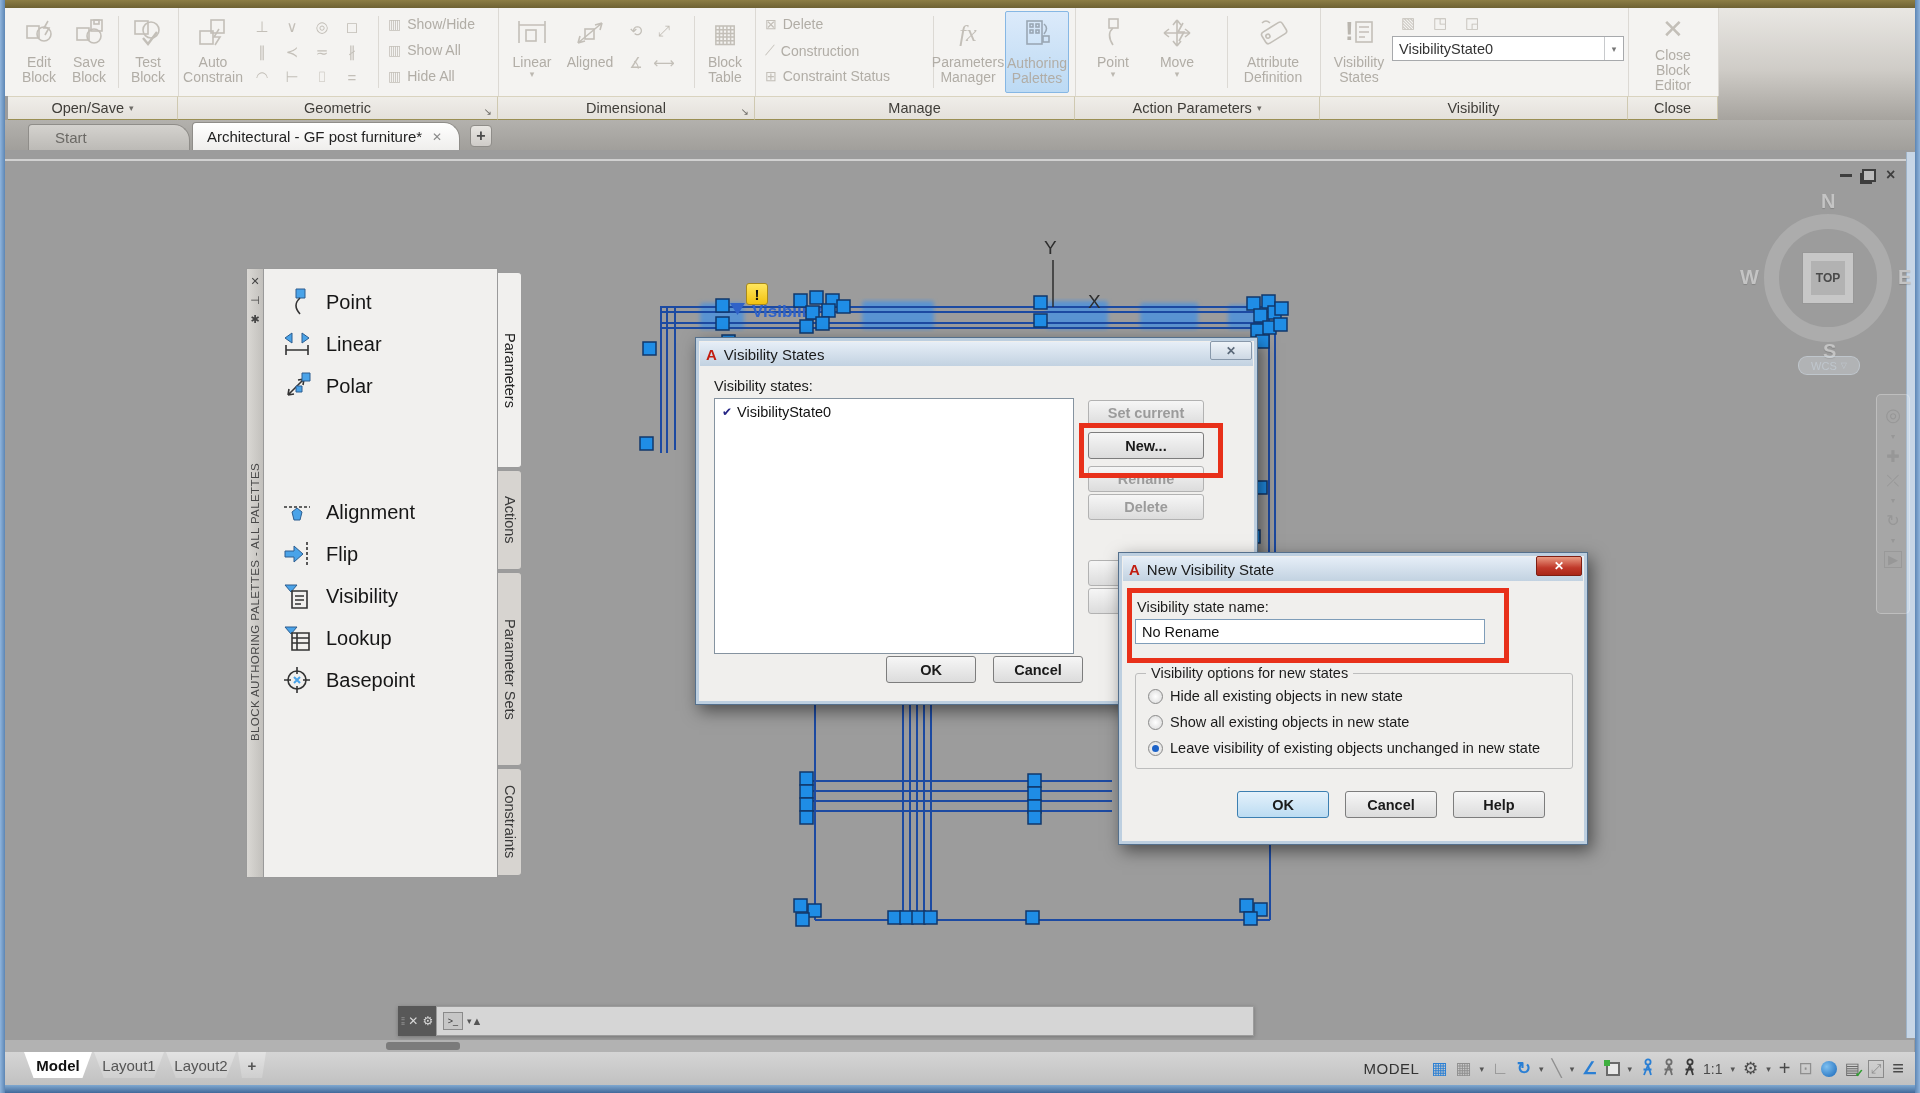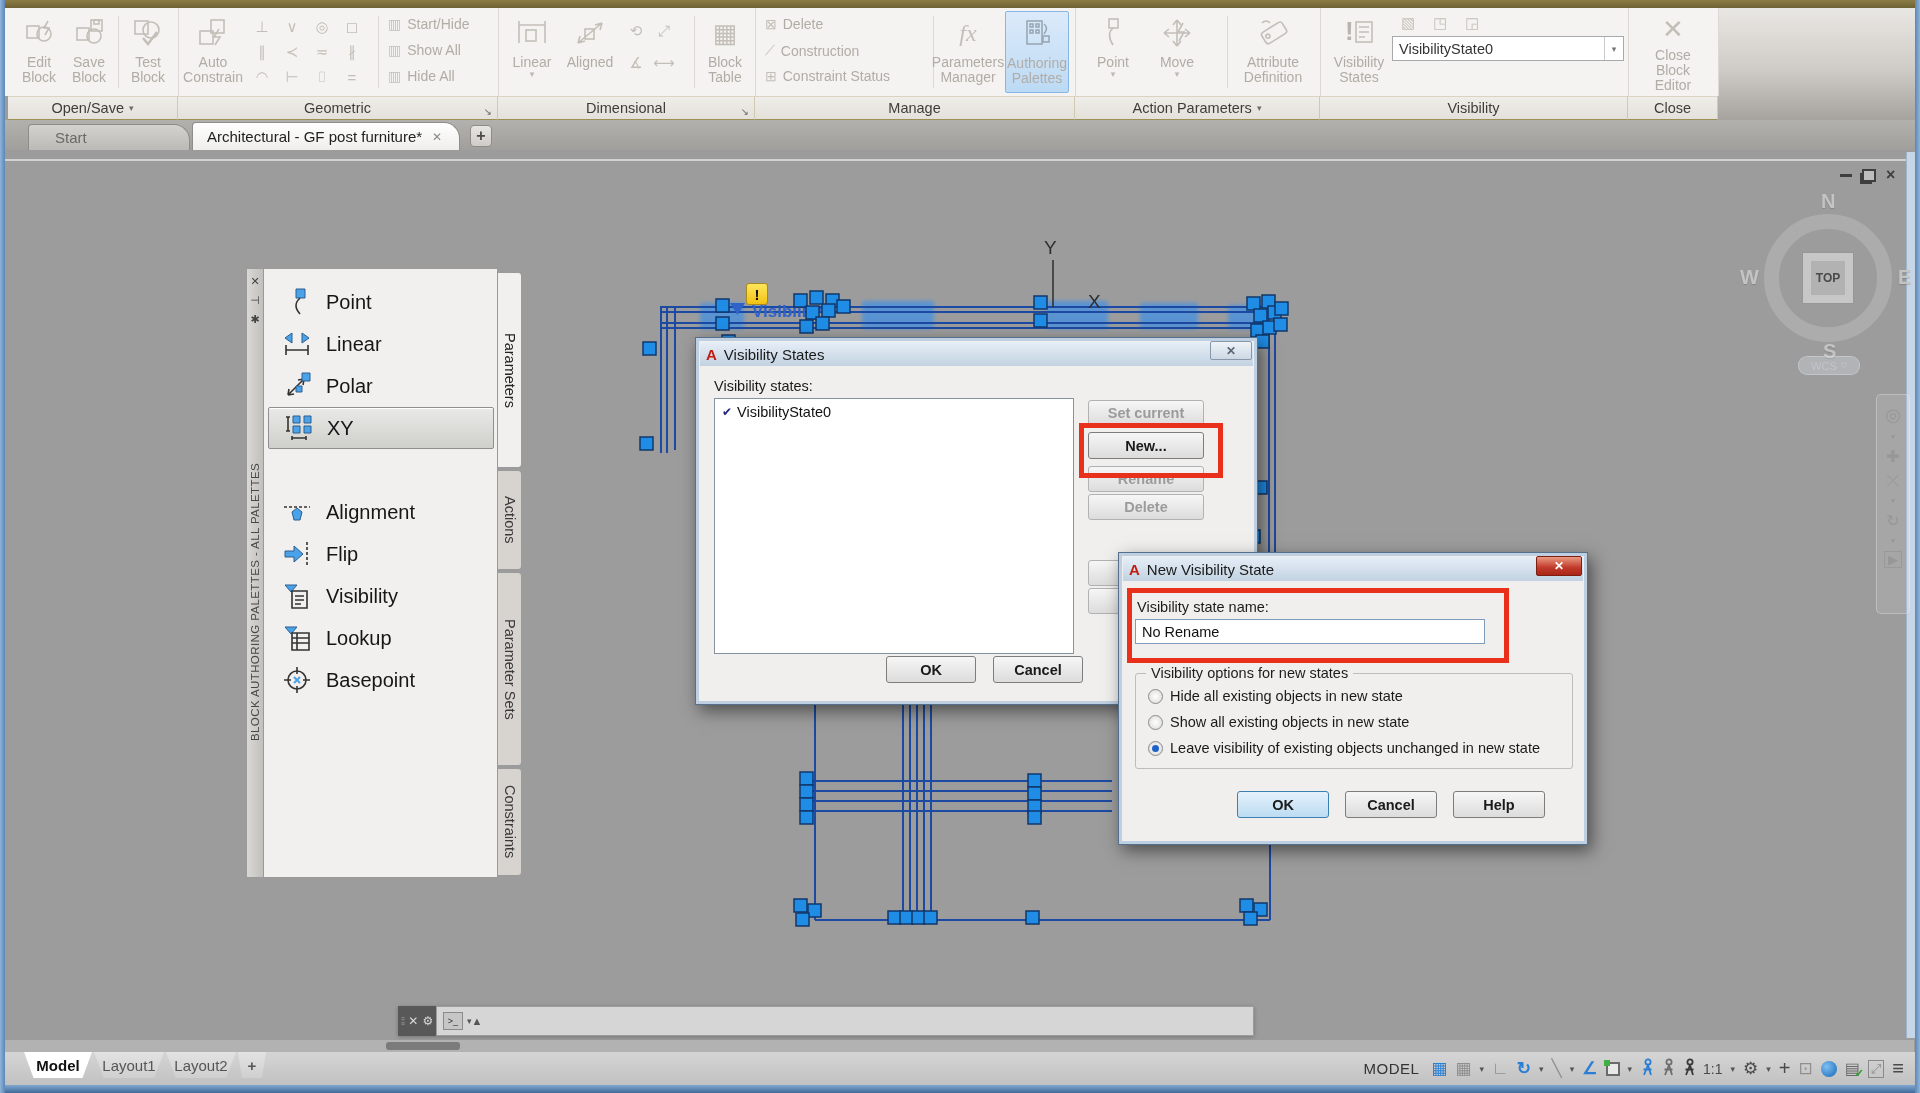--- a/index.html
+++ b/index.html
@@ -189,21 +189,21 @@
       <span class="rgrid" style="left:102px;top:33px;">≺</span>
       <span class="rgrid" style="left:132px;top:33px;">≂</span>
       <span class="rgrid" style="left:162px;top:33px;">∦</span>
       <span class="rgrid" style="left:72px;top:58px;">◠</span>
       <span class="rgrid" style="left:102px;top:58px;">⊢</span>
       <span class="rgrid" style="left:132px;top:58px;">⌷</span>
       <span class="rgrid" style="left:162px;top:58px;">=</span>
       <div class="vsep" style="left:200px;"></div>
       <div class="rsm" style="left:210px;top:8px;">
         <span class="gic">▥</span>
-        <span>Start/Hide</span>
+        <span>Show/Hide</span>
       </div>
       <div class="rsm" style="left:210px;top:34px;">
         <span class="gic">▥</span>
         <span>Show All</span>
       </div>
       <div class="rsm" style="left:210px;top:60px;">
         <span class="gic">▥</span>
         <span>Hide All</span>
       </div>
     </div>
@@ -529,32 +529,20 @@
         <div class="pitem" style="top:96px;">
           <span class="pico">
               <svg class="picon" width="28" height="28">
                 <path class="pk" d="M5,23 L21,7 M5,23 l1,-6 M5,23 l6,-1 M21,7 l-6,1 M21,7 l-1,6"></path>
                 <rect class="pb" x="19" y="1" width="8" height="8"></rect>
                 <rect class="pb" x="13" y="14" width="6" height="6"></rect>
               </svg>
             </span>
           <span class="plbl">Polar</span>
         </div>
-        <div class="pitem sel" style="top:138px;">
-          <span class="pico">
-              <svg class="picon" width="28" height="28">
-                <path class="pk" d="M4,3 V17 M2,3 h4 M2,17 h4 M8,24 H22 M8,22 v4 M22,22 v4"></path>
-                <rect class="pb" x="9" y="2" width="7" height="7"></rect>
-                <rect class="pb" x="20" y="2" width="7" height="7"></rect>
-                <rect class="pb" x="9" y="12" width="7" height="7"></rect>
-                <rect class="pb" x="20" y="12" width="7" height="7"></rect>
-              </svg>
-            </span>
-          <span class="plbl">XY</span>
-        </div>
         <div class="pitem" style="top:222px;">
           <span class="pico">
               <svg class="picon" width="28" height="28">
                 <path class="pk" d="M1,9 H27" stroke-dasharray="3,2"></path>
                 <path class="pb" d="M9,14 L14,10 L19,14 L17,22 H11 Z"></path>
               </svg>
             </span>
           <span class="plbl">Alignment</span>
         </div>
         <div class="pitem" style="top:264px;">

